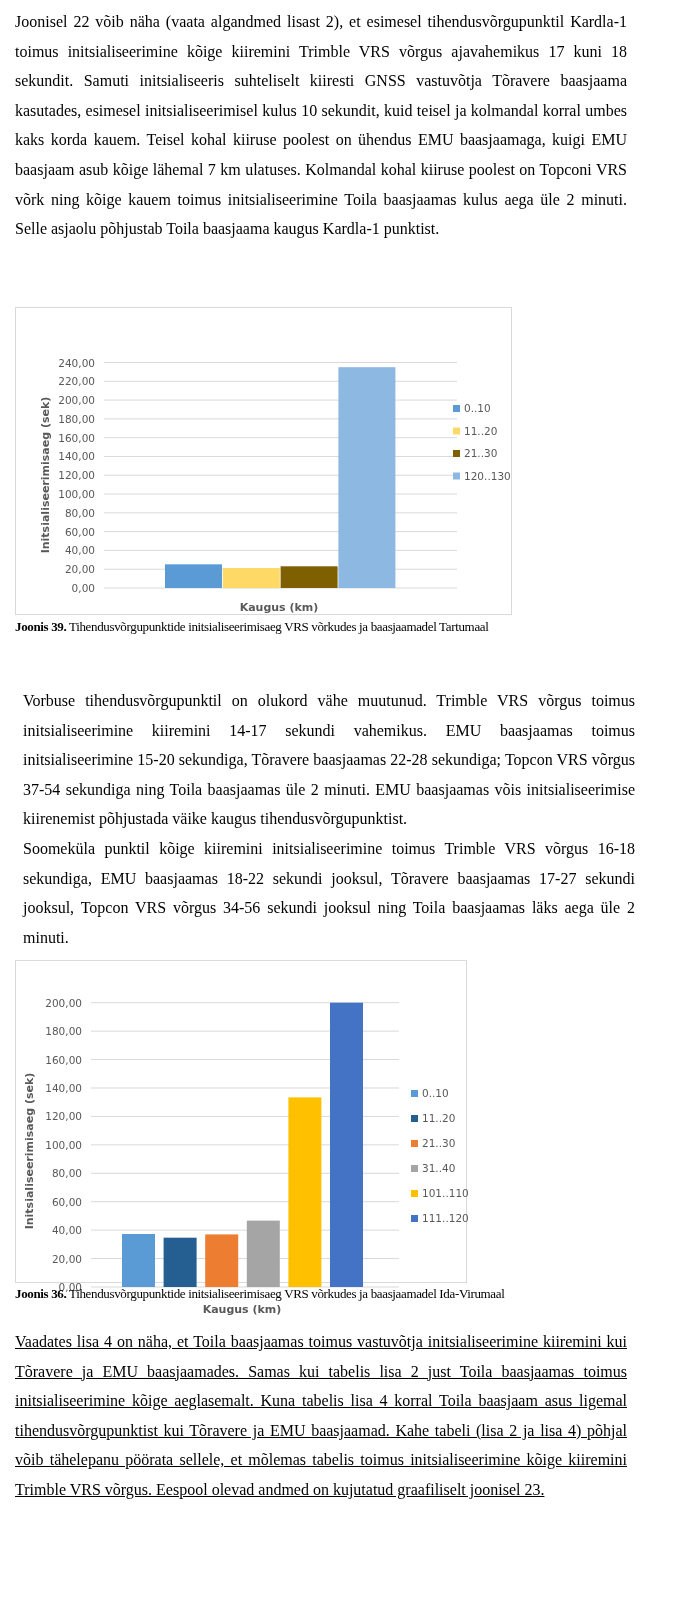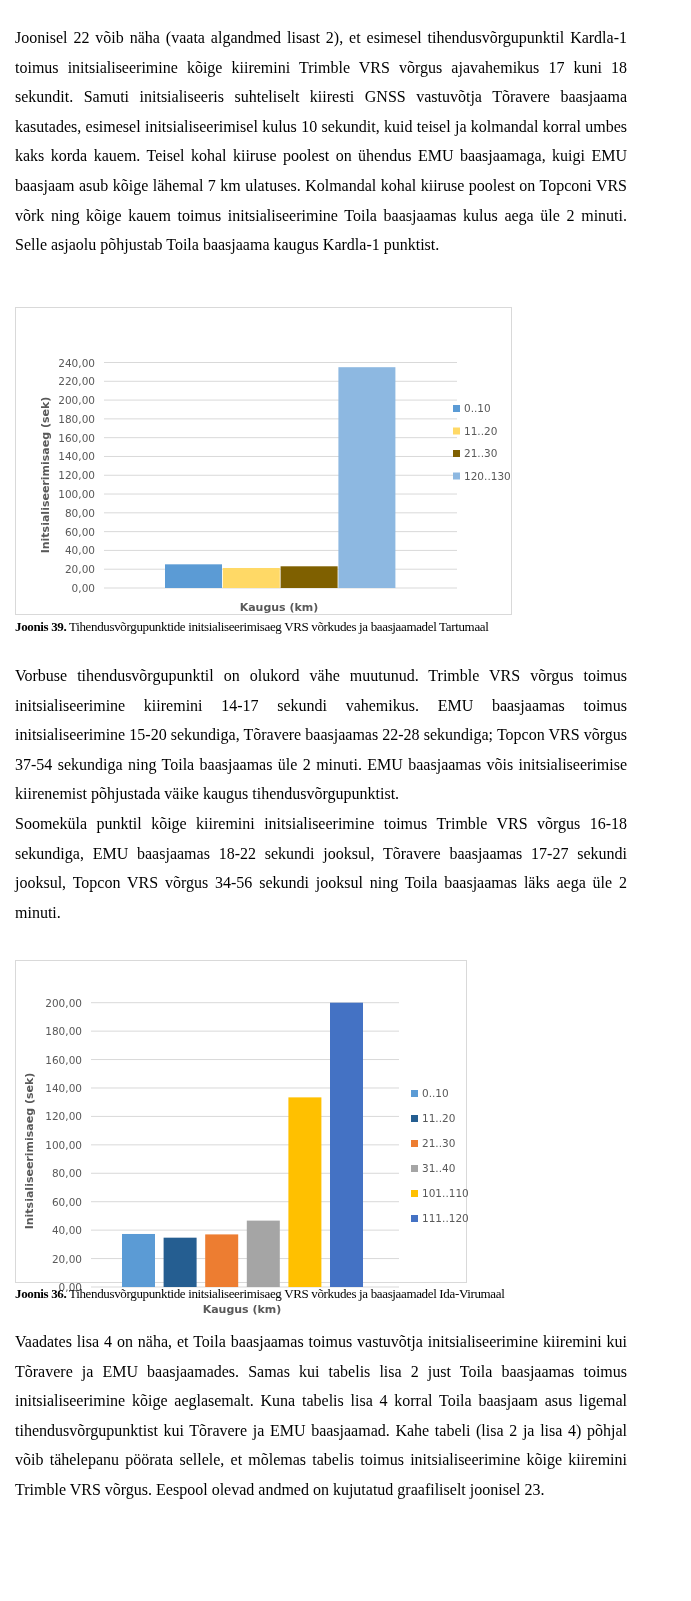--- a/index.html
+++ b/index.html
@@ -12,21 +12,21 @@
   .caption b { font-weight: bold; }
   .chart-frame { position: absolute; border: 1px solid #d9d9d9; background: #fff; box-sizing: border-box; overflow: visible; }
   .chart-frame svg { position: absolute; left: 0; top: 0; overflow: visible; }
   .tick { font-family: "DejaVu Sans", sans-serif; font-size: 10.5px; fill: #595959; }
   .axis-title { font-family: "DejaVu Sans", sans-serif; font-size: 11px; font-weight: bold; fill: #595959; }
   .legend-text { font-family: "DejaVu Sans", sans-serif; font-size: 10.5px; fill: #595959; }
 </style>
 </head>
 <body>
 
-<div class="para" style="top:7px;margin-top:16px;">
+<div class="para" style="top:7px;">
   <p>Joonisel 22 võib näha (vaata algandmed lisast 2), et esimesel tihendusvõrgupunktil Kardla-1 toimus initsialiseerimine kõige kiiremini Trimble VRS võrgus ajavahemikus 17 kuni 18 sekundit. Samuti initsialiseeris suhteliselt kiiresti GNSS vastuvõtja Tõravere baasjaama kasutades, esimesel initsialiseerimisel kulus 10 sekundit, kuid teisel ja kolmandal korral umbes kaks korda kauem. Teisel kohal kiiruse poolest on ühendus EMU baasjaamaga, kuigi EMU baasjaam asub kõige lähemal 7 km ulatuses. Kolmandal kohal kiiruse poolest on Topconi VRS võrk ning kõige kauem toimus initsialiseerimine Toila baasjaamas kulus aega üle 2 minuti. Selle asjaolu põhjustab Toila baasjaama kaugus Kardla-1 punktist.</p>
 </div>
 
 <div class="chart-frame" id="chart1" style="left:15px; top:307px; width:497px; height:308px;">
   <svg id="chart1-svg" width="520" height="308">
       <line x1="88" x2="441" y1="280" y2="280" stroke="#d9d9d9" stroke-width="1"></line>
       <text x="79" y="284" text-anchor="end" class="tick">0,00</text>
       <line x1="88" x2="441" y1="261.2083333333333" y2="261.2083333333333" stroke="#d9d9d9" stroke-width="1"></line>
       <text x="79" y="265.2083333333333" text-anchor="end" class="tick">20,00</text>
       <line x1="88" x2="441" y1="242.41666666666669" y2="242.41666666666669" stroke="#d9d9d9" stroke-width="1"></line>
@@ -64,21 +64,21 @@
       <rect x="437" y="142" width="7" height="7" fill="#7F6000"></rect>
       <text x="448" y="149" class="legend-text">21..30</text>
       <rect x="437" y="164.5" width="7" height="7" fill="#8DB8E1"></rect>
       <text x="448" y="171.5" class="legend-text">120..130</text>
     </svg>
 </div>
 <div class="caption" style="top:619px;">
   <b>Joonis 39.</b><span> Tihendusvõrgupunktide initsialiseerimisaeg VRS võrkudes ja baasjaamadel Tartumaal</span>
 </div>
 
-<div class="para" style="top:661px;">
+<div class="para" style="top:686px;margin-left:8px;">
   <p>Vorbuse tihendusvõrgupunktil on olukord vähe muutunud. Trimble VRS võrgus toimus initsialiseerimine kiiremini 14-17 sekundi vahemikus. EMU baasjaamas toimus initsialiseerimine 15-20 sekundiga, Tõravere baasjaamas 22-28 sekundiga; Topcon VRS võrgus 37-54 sekundiga ning Toila baasjaamas üle 2 minuti. EMU baasjaamas võis initsialiseerimise kiirenemist põhjustada väike kaugus tihendusvõrgupunktist.</p>
   <p>Soomeküla punktil kõige kiiremini initsialiseerimine toimus Trimble VRS võrgus 16-18 sekundiga, EMU baasjaamas 18-22 sekundi jooksul, Tõravere baasjaamas 17-27 sekundi jooksul, Topcon VRS võrgus 34-56 sekundi jooksul ning Toila baasjaamas läks aega üle 2 minuti.</p>
 </div>
 
 <div class="chart-frame" id="chart2" style="left:15px; top:960px; width:452px; height:323px;">
   <svg id="chart2-svg" width="452" height="323">
       <line x1="75" x2="383" y1="326" y2="326" stroke="#d9d9d9" stroke-width="1"></line>
       <text x="66" y="330" text-anchor="end" class="tick">0,00</text>
       <line x1="75" x2="383" y1="297.57" y2="297.57" stroke="#d9d9d9" stroke-width="1"></line>
       <text x="66" y="301.57" text-anchor="end" class="tick">20,00</text>
@@ -119,15 +119,15 @@
       <rect x="395" y="229" width="7" height="7" fill="#FFC000"></rect>
       <text x="406" y="236" class="legend-text">101..110</text>
       <rect x="395" y="254" width="7" height="7" fill="#4472C4"></rect>
       <text x="406" y="261" class="legend-text">111..120</text>
     </svg>
 </div>
 <div class="caption" style="top:1286px;">
   <b>Joonis 36.</b><span> Tihendusvõrgupunktide initsialiseerimisaeg VRS võrkudes ja baasjaamadel Ida-Virumaal</span>
 </div>
 
-<div class="para" style="top:1327px;">
+<div class="para" style="top:1327px;text-decoration:underline;">
   <p>Vaadates lisa 4 on näha, et Toila baasjaamas toimus vastuvõtja initsialiseerimine kiiremini kui Tõravere ja EMU baasjaamades. Samas kui tabelis lisa 2 just Toila baasjaamas toimus initsialiseerimine kõige aeglasemalt. Kuna tabelis lisa 4 korral Toila baasjaam asus ligemal tihendusvõrgupunktist kui Tõravere ja EMU baasjaamad. Kahe tabeli (lisa 2 ja lisa 4) põhjal võib tähelepanu pöörata sellele, et mõlemas tabelis toimus initsialiseerimine kõige kiiremini Trimble VRS võrgus. Eespool olevad andmed on kujutatud graafiliselt joonisel 23.</p>
 </div>
 
 </body></html>

